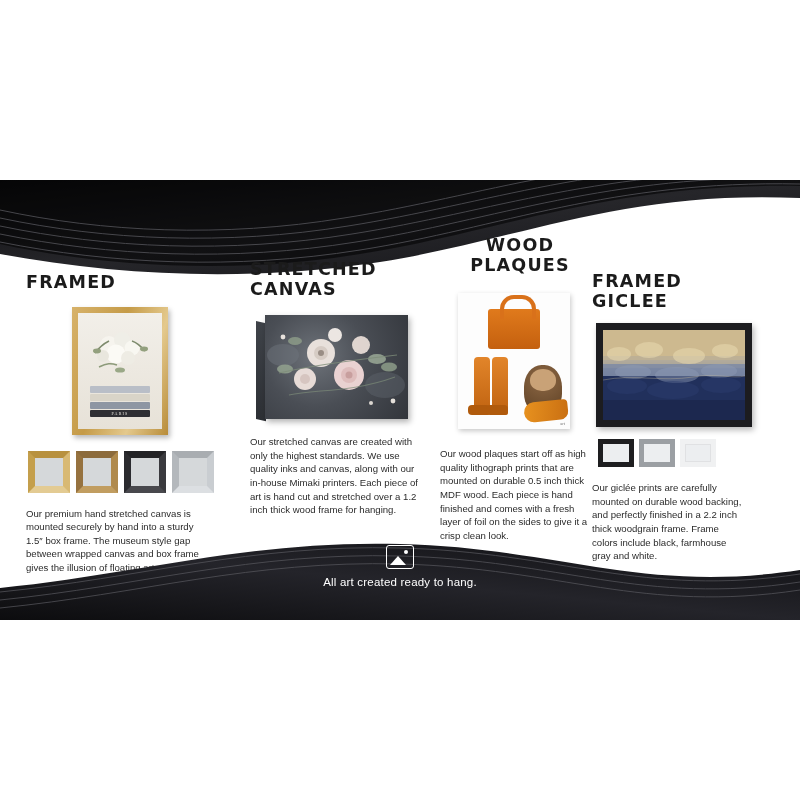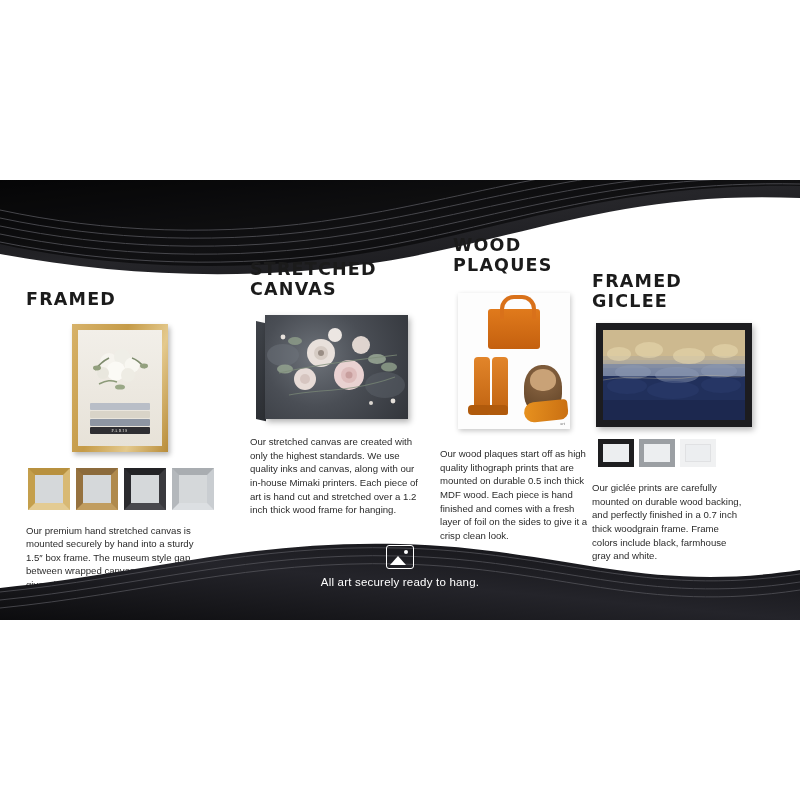--- a/index.html
+++ b/index.html
@@ -68,21 +68,21 @@
     font-size: 17.5px;
   }
   .col-body {
     font-family: "Liberation Sans", sans-serif;
     color: #2b2b2b;
     font-size: 9.6px;
     line-height: 1.42;
   }
 
   
-  #col1 { left: 26px; top: 110px; width: 190px; }
+  #col1 { left: 26px; top: 93px; width: 190px; }
   #col1 .col-title { text-align: left; }
 
   .ffc-art-wrap {
     position: relative;
     margin: 14px 0 0 46px;
     width: 96px;
     height: 128px;
   }
   .ffc-frame {
     position: absolute;
@@ -193,21 +193,21 @@
     width: 143px; height: 104px;
     background: radial-gradient(circle at 35% 40%, #6e737a 0%, #4a4e55 45%, #32353b 100%);
     overflow: hidden;
     box-shadow: 2px 3px 6px rgba(0,0,0,.3);
   }
 
   #col2 .col-body { margin-top: 16px; width: 168px; }
 
   
   #col3 { left: 440px; top: 56px; width: 160px; }
-  #col3 .col-title { text-align: left; margin-left: 13px; }
+  #col3 .col-title { text-align: center; }
 
   .wp-art-wrap {
     position: relative;
     margin: 18px 0 0 18px;
     width: 112px;
     height: 136px;
     background: #fdfdfd;
     box-shadow: 1px 2px 5px rgba(0,0,0,.22);
     overflow: hidden;
   }
@@ -542,21 +542,21 @@
           </svg>
         </div>
       </div>
 
       <div class="fg-frames">
         <div class="fr black"></div>
         <div class="fr gray"></div>
         <div class="fr white"></div>
       </div>
 
-      <div class="col-body">Our giclée prints are carefully mounted on durable wood backing, and perfectly finished in a 0.7 inch thick woodgrain frame. Frame colors include black, farmhouse gray and white.</div>
+      <div class="col-body">Our giclée prints are carefully mounted on durable wood backing, and perfectly finished in a 2.2 inch thick woodgrain frame. Frame colors include black, farmhouse gray and white.</div>
     </div>
 
     <div class="swoosh-bottom">
       <svg width="800" height="90" viewBox="0 0 800 90" xmlns="http://www.w3.org/2000/svg" aria-hidden="true">
         <defs>
           <linearGradient id="gdark2" x1="0" y1="1" x2="1" y2="0">
             <stop offset="0" stop-color="#0c0c0e"></stop>
             <stop offset="0.5" stop-color="#24242a"></stop>
             <stop offset="1" stop-color="#0f0f12"></stop>
           </linearGradient>
@@ -565,17 +565,17 @@
         <g stroke="#5a5a60" stroke-width="1" fill="none" opacity="0.7">
           <path d="M0,62 C140,48 252,14 400,18 C560,22 642,68 800,44"></path>
           <path d="M0,70 C140,56 252,22 400,26 C560,30 642,76 800,52"></path>
           <path d="M0,78 C140,64 252,30 400,34 C560,38 642,84 800,60"></path>
         </g>
       </svg>
     </div>
 
     <div class="badge">
       <div class="badge-icon"></div>
-      <div class="badge-text">All art securely ready to hang.</div>
+      <div class="badge-text">All art created ready to hang.</div>
     </div>
 
   </div>
 </div>
 
 </body></html>

